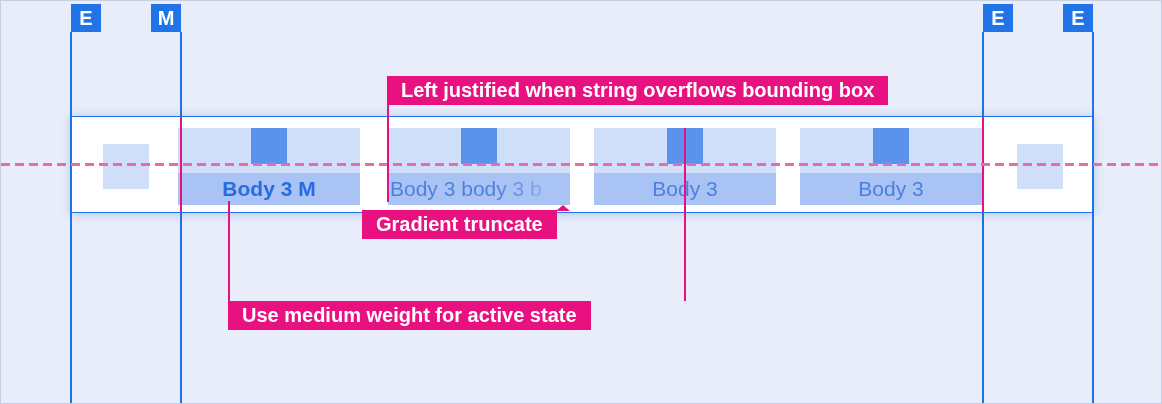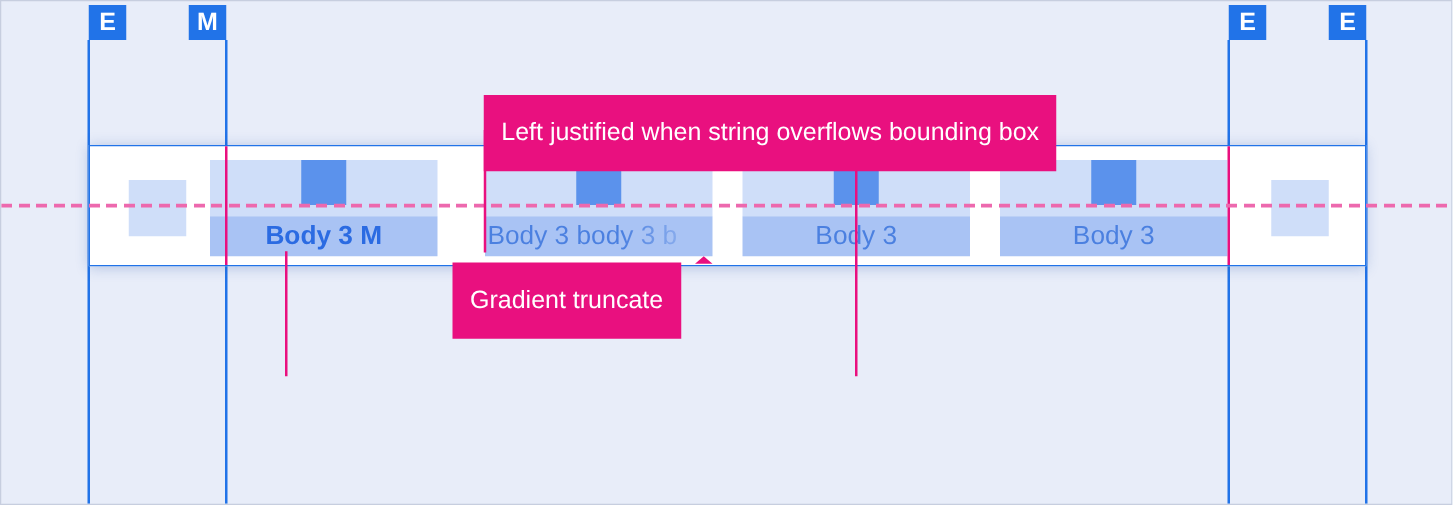--- a/index.html
+++ b/index.html
@@ -45,21 +45,21 @@
   .truncate-wrap{position:absolute;left:0;top:45px;width:182px;height:32px;background:#a9c3f4;}
   .truncate-wrap .text-band{background-color:transparent;top:0;}
   
   .dashline{
     position:absolute;left:0;top:162px;width:1160px;height:3px;
     background:repeating-linear-gradient(90deg,#ed69ae 0 9px,rgba(0,0,0,0) 9px 14px);
   }
   
   .note{
     position:absolute;height:29px;background:#e9107f;color:#fff;
-    font-weight:400;font-size:20px;line-height:29px;padding:16px 14px;
+    font-weight:700;font-size:20px;line-height:29px;padding:0 14px;
     white-space:nowrap;display:inline-block;
   }
   .note .up-arrow{
     position:absolute;top:-5px;left:194px;width:0;height:0;
     border-left:7px solid transparent;border-right:7px solid transparent;
     border-bottom:6px solid #e9107f;
   }
   
   .connector{position:absolute;width:2px;background:#e9107f;}
 </style>
@@ -84,21 +84,21 @@
     </div>
   <div class="marker" style="left:1062px">
       <span>E</span>
     </div>
 
   <div class="tabbar"></div>
 
   <div class="pad-square" style="left:102px"></div>
   <div class="pad-square" style="left:1016px"></div>
 
-  <div class="tab" style="left:167px">
+  <div class="tab" style="left:177px">
     <div class="icon-band">
       <div class="tab-icon"></div>
     </div>
     <div class="text-band active">Body 3 M</div>
   </div>
 
   <div class="tab" style="left:387px">
     <div class="icon-band">
       <div class="tab-icon"></div>
     </div>
@@ -130,15 +130,16 @@
   <div class="connector" style="left:227px;top:200px;height:100px"></div>
   <div class="connector" style="left:683px;top:127px;height:173px"></div>
 
   <div class="note" style="left:386px;top:75px">Left justified when string overflows bounding box</div>
 
   <div class="note" style="left:361px;top:209px">
     <span>Gradient truncate</span>
     <span class="up-arrow"></span>
   </div>
 
+  <div class="note" style="left:227px;top:300px">Use medium weight for active state</div>
 
 
 </div>
 
 </body></html>

